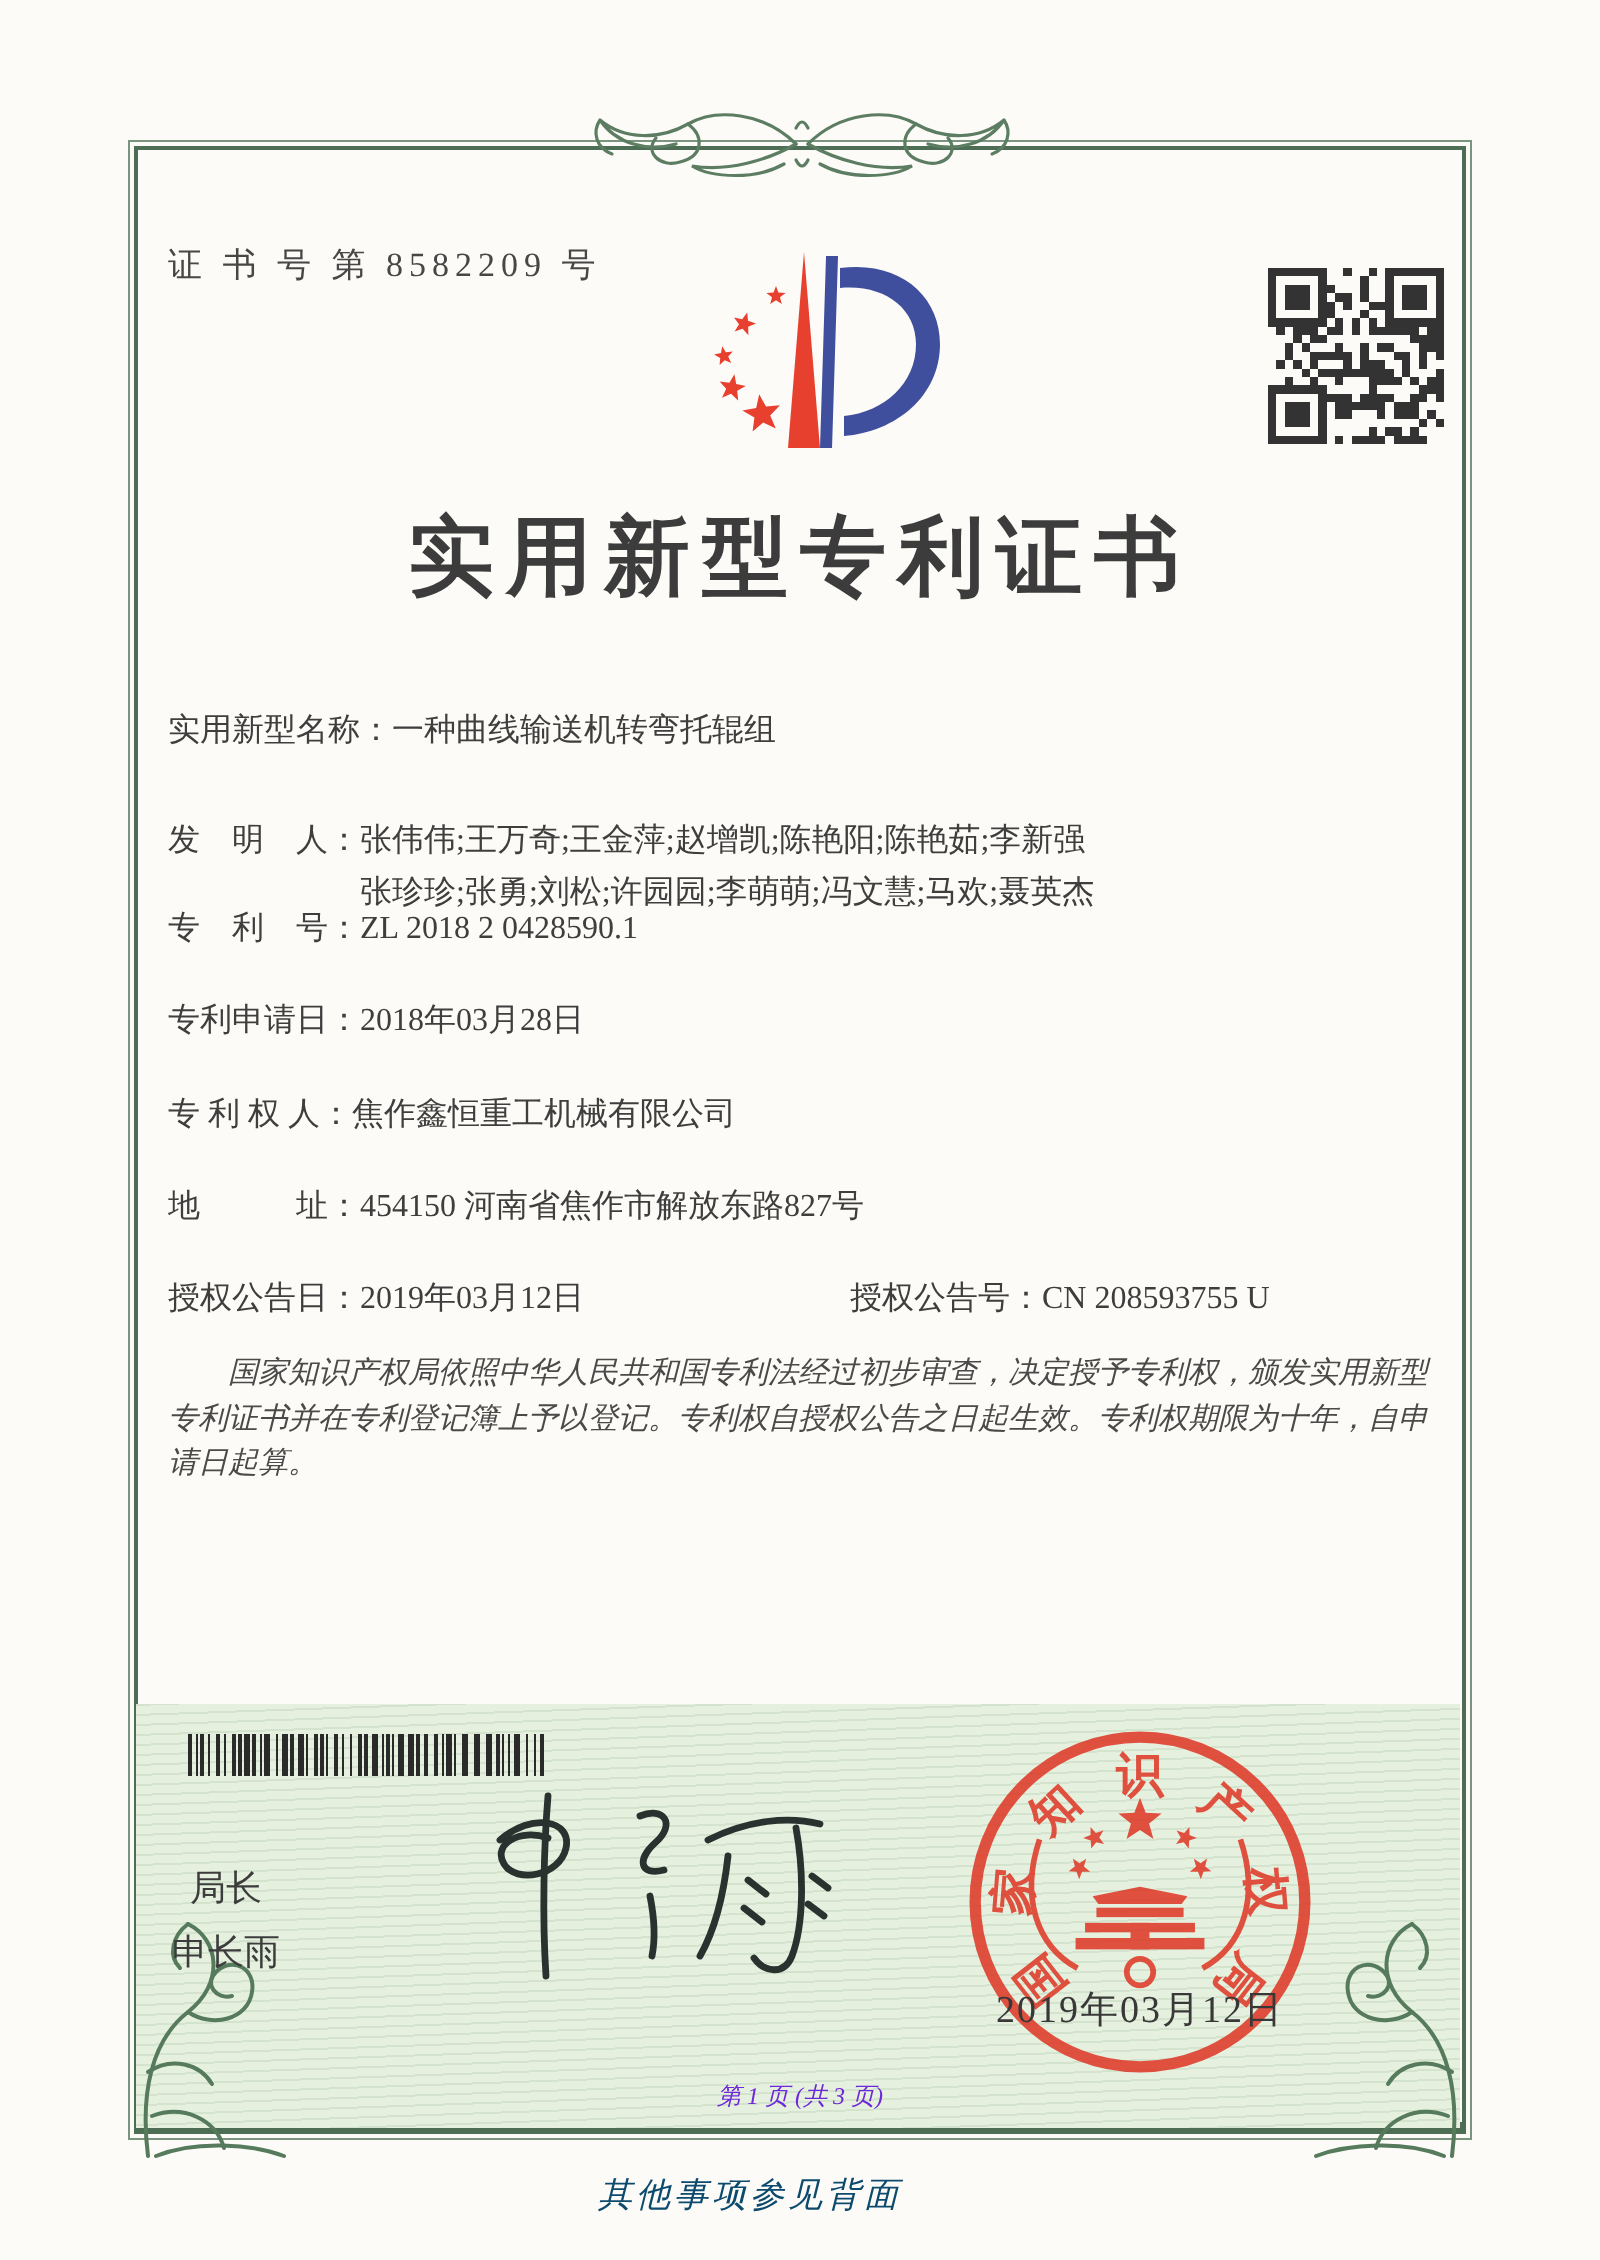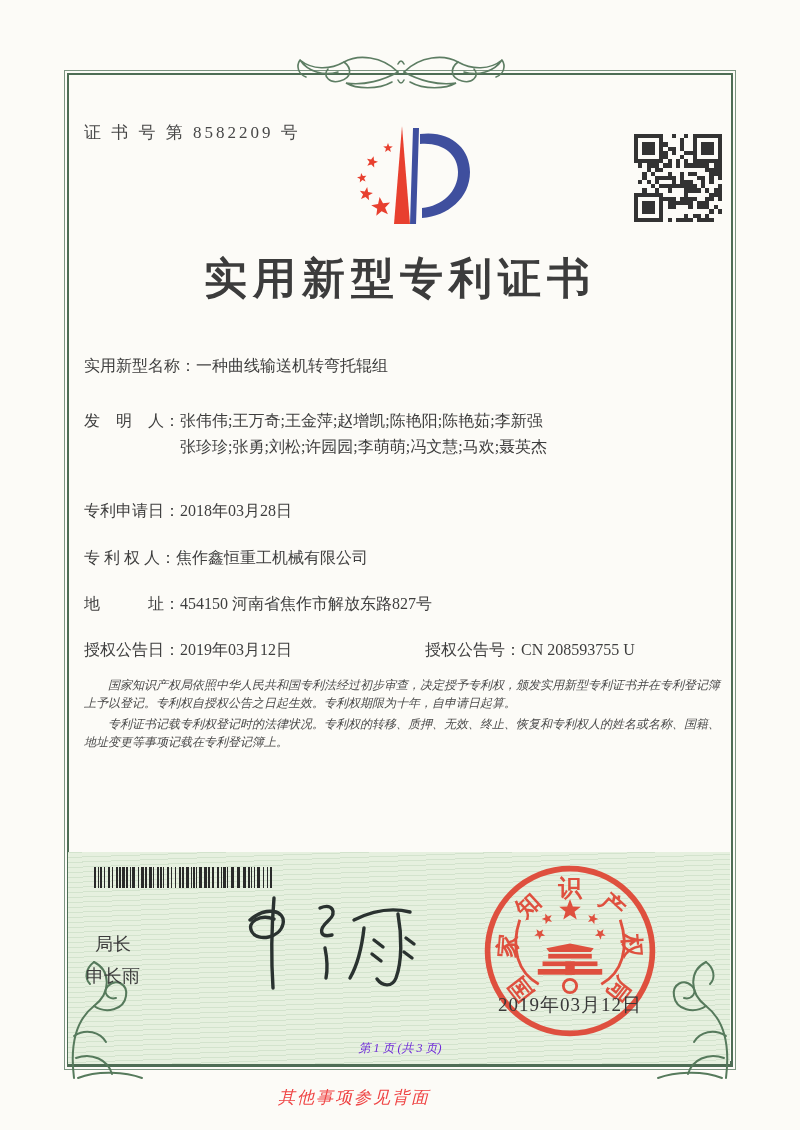--- a/index.html
+++ b/index.html
@@ -11,30 +11,30 @@
   .band{position:absolute;left:68px;top:852px;width:662px;height:212px;
         background:repeating-linear-gradient(178deg,#d3e3cd 0 1px,#e6f0df 1px 5px);}
   .cert-no{position:absolute;left:84px;top:121px;font-size:17px;letter-spacing:3px;color:#474747;}
   .title{position:absolute;left:0;top:250px;width:800px;text-align:center;
          font-size:43px;font-weight:700;letter-spacing:6px;color:#3c3c3c;}
   .row{position:absolute;left:84px;width:640px;font-size:16px;line-height:26px;color:#3e3e3e;}
   .lab{display:inline-block;vertical-align:top;white-space:pre;}
   .val{display:inline-block;vertical-align:top;}
   .inv-wrap{display:inline-block;vertical-align:top;}
   .pair2{position:absolute;left:341px;top:0;}
-  .body-text{position:absolute;left:84px;top:676px;width:638px;font-size:12px;
+  .body-text{position:absolute;left:84px;top:676px;width:638px;font-size:15px;
              line-height:1.5;color:#4a4a4a;font-style:italic;}
   .body-text p{margin:0 0 3px 0;text-indent:2em;}
   .officer{position:absolute;left:86px;top:928px;font-size:18px;line-height:32px;color:#3c3c3c;text-align:center;}
   .seal-date{position:absolute;left:484px;top:992px;width:172px;text-align:center;
              font-size:19px;color:#383838;letter-spacing:1px;}
   .page-info{position:absolute;left:0;top:1040px;width:800px;text-align:center;
              font-size:12px;font-style:italic;color:#6d28d9;}
   .back-note{position:absolute;left:0;top:1086px;width:708px;text-align:center;
-             font-size:17px;font-style:italic;color:#ef4444;letter-spacing:2px;}
+             font-size:17px;font-style:italic;color:#0c4a6e;letter-spacing:2px;padding-left:21px;}
   svg{position:absolute;overflow:visible;}
   .abs{position:absolute;}
 </style>
 </head>
 <body>
 
 <div class="page">
 
   <div class="frame">
     <div class="frame-inner"></div>
@@ -337,41 +337,43 @@
 
   <div class="row" style="top:353px">
     <span class="lab">实用新型名称：</span><span class="val">一种曲线输送机转弯托辊组</span>
   </div>
 
   <div class="row" style="top:408px">
     <span class="lab">发　明　人：</span><span class="inv-wrap"><span class="val">张伟伟;王万奇;王金萍;赵增凯;陈艳阳;陈艳茹;李新强</span><br>
     <span class="val">张珍珍;张勇;刘松;许园园;李萌萌;冯文慧;马欢;聂英杰</span></span>
   </div>
 
+  <div class="row" style="top:452px">
+    <span class="lab">专　利　号：</span><span class="val">ZL 2018 2 0428590.1</span>
+  </div>
 
   <div class="row" style="top:498px">
     <span class="lab">专利申请日：</span><span class="val">2018年03月28日</span>
   </div>
 
   <div class="row" style="top:545px">
     <span class="lab">专 利 权 人：</span><span class="val">焦作鑫恒重工机械有限公司</span>
   </div>
 
   <div class="row" style="top:591px">
     <span class="lab">地　　　址：</span><span class="val">454150 河南省焦作市解放东路827号</span>
   </div>
 
   <div class="row" style="top:637px">
     <span class="lab">授权公告日：</span><span class="val">2019年03月12日</span>
     <span class="pair2"><span class="lab">授权公告号：</span><span class="val">CN 208593755 U</span></span>
   </div>
 
   <div class="body-text">
     <p>国家知识产权局依照中华人民共和国专利法经过初步审查，决定授予专利权，颁发实用新型专利证书并在专利登记簿上予以登记。专利权自授权公告之日起生效。专利权期限为十年，自申请日起算。</p>
-    <p>专利证书记载专利权登记时的法律状况。专利权的转移、质押、无效、终止、恢复和专利权人的姓名或名称、国籍、地址变更等事项记载在专利登记簿上。</p>
   </div>
 
   <svg id="barcode" class="abs" style="left:94px;top:867px;" width="182" height="21" viewBox="0 0 182 21">
       <g fill="#2a2a2a">
         <rect x="0" y="0" width="2" height="21"></rect>
         <rect x="4" y="0" width="1" height="21"></rect>
         <rect x="6" y="0" width="2" height="21"></rect>
         <rect x="10" y="0" width="1" height="21"></rect>
         <rect x="14" y="0" width="2" height="21"></rect>
         <rect x="18" y="0" width="1" height="21"></rect>

